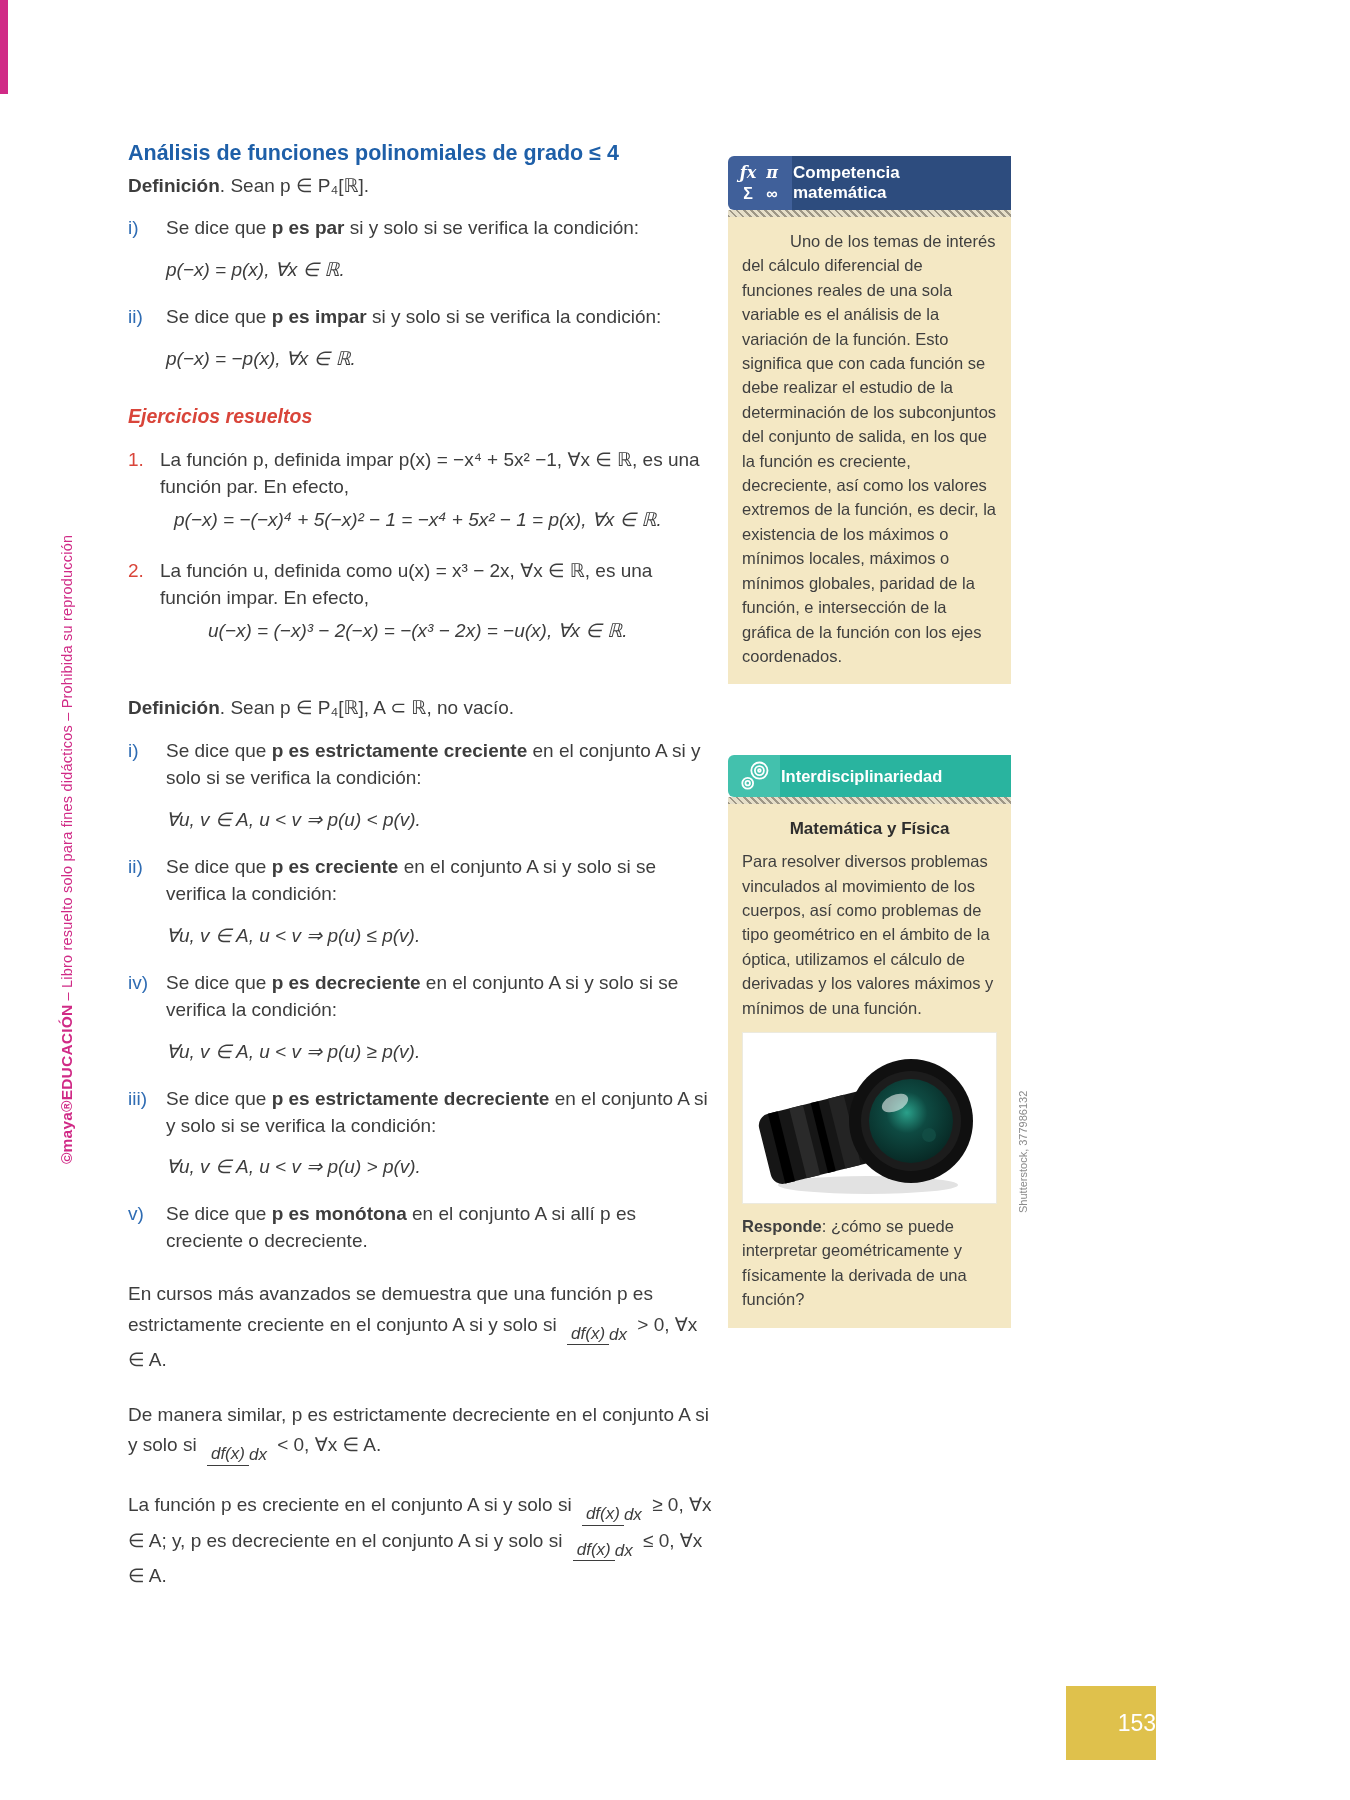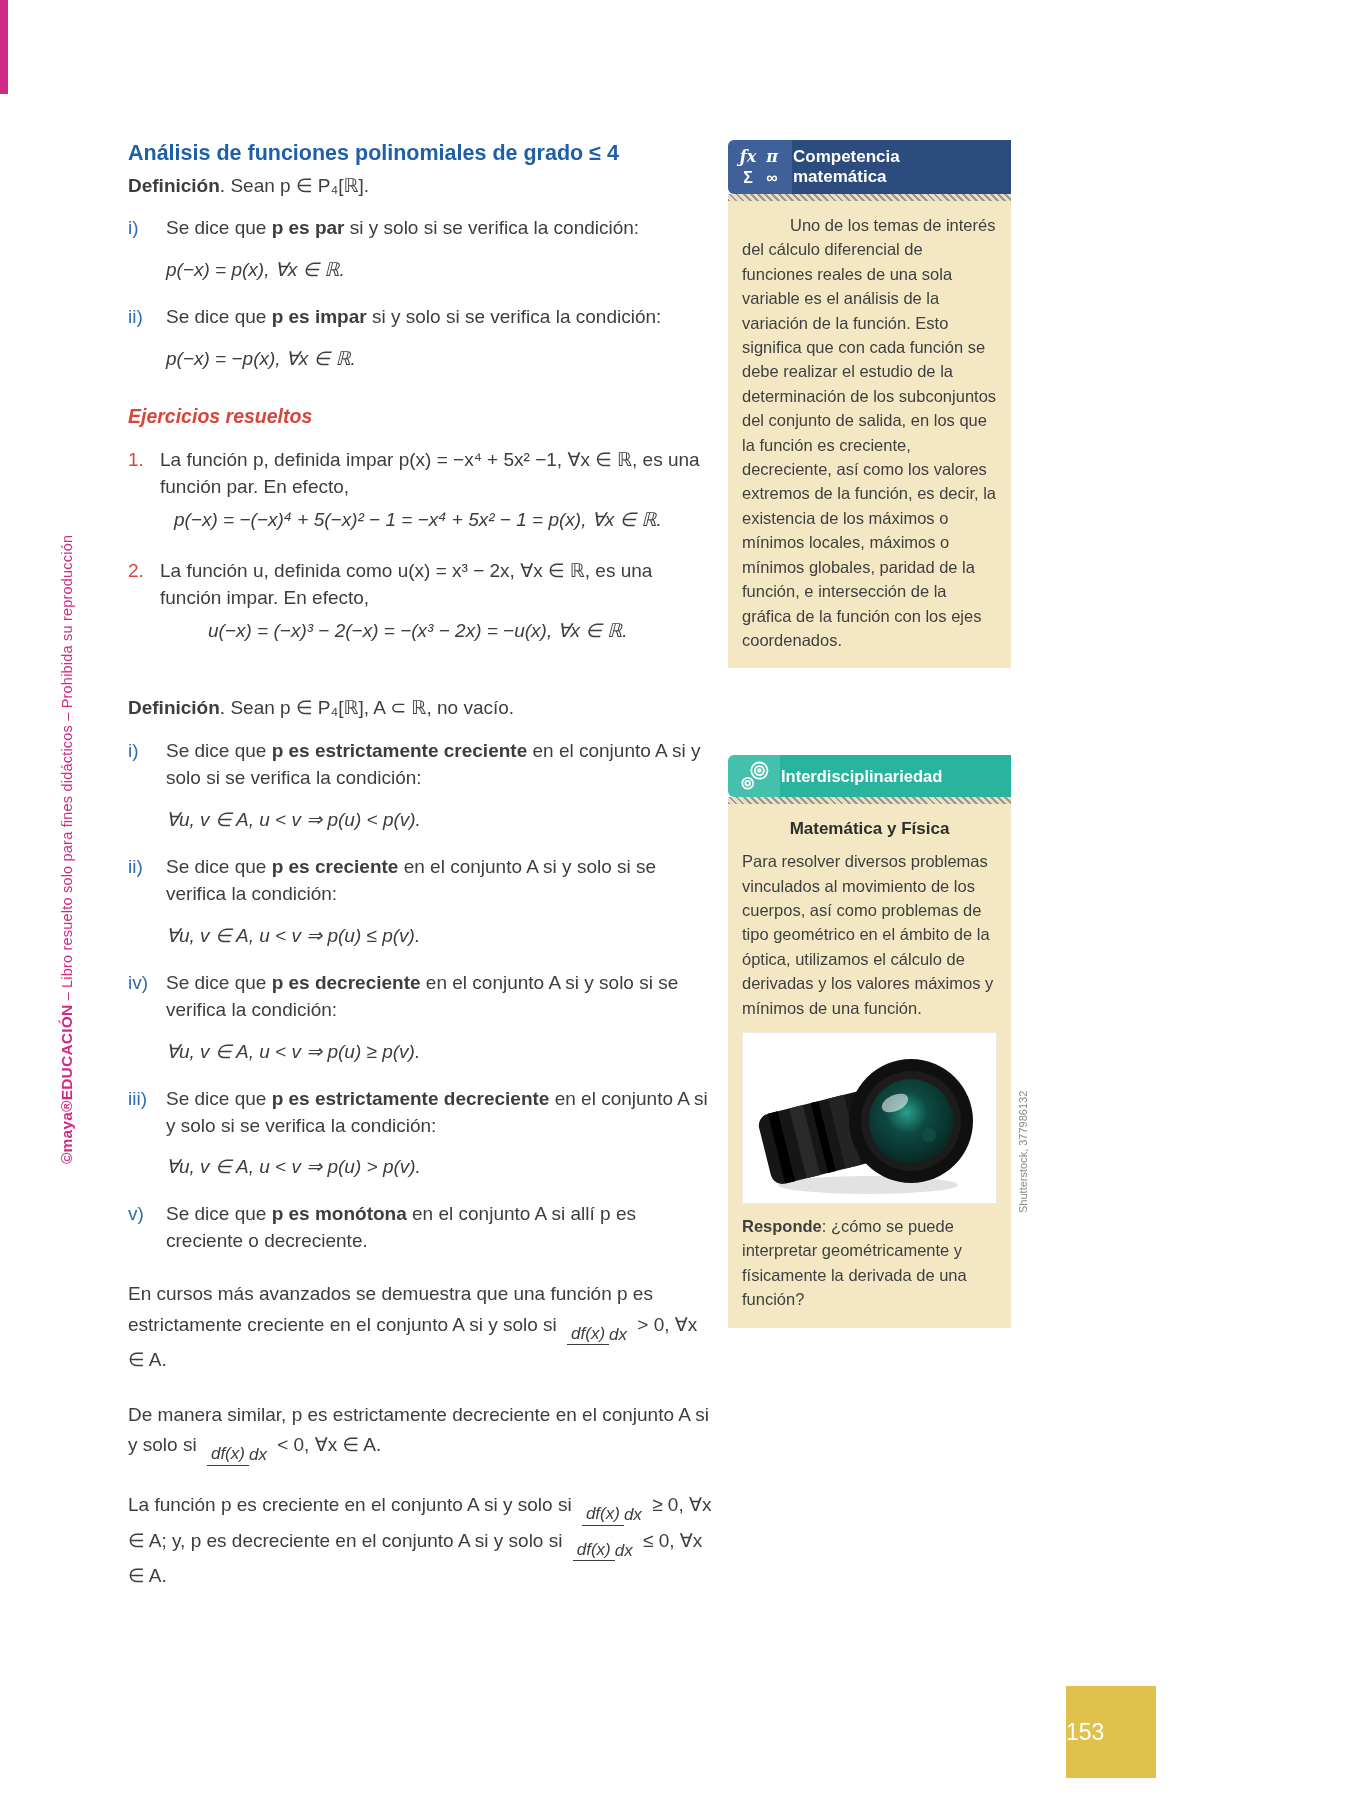--- a/index.html
+++ b/index.html
@@ -32,21 +32,21 @@
   .pl2 { padding-left:48px; }
   .ex-heading { color:#d9453a; font-style:italic; font-weight:bold; margin-top:26px; font-size:19.5px; }
   .closing { margin-top:24px; line-height:1.6; }
   .frac {
     display:inline-flex; flex-direction:row; align-items:center; vertical-align:-8px;
     font-style:italic; line-height:1.1; font-size:17px; margin:0 5px;
   }
   .frac .num { border-bottom:1.5px solid #3d3d3d; padding:0 4px 1px; }
   
   .box { position:absolute; left:728px; width:283px; }
-  #competencia { top:140px;border-radius:25px; }
+  #competencia { top:156px;border-radius:25px; }
   #interdis { top:755px; }
   .box-header { display:flex; align-items:stretch; }
   .icon-tile {
     flex:0 0 64px; background:#40609a; color:#fff; border-radius:6px 0 0 6px;
     display:grid; grid-template-columns:1fr 1fr; place-items:center; padding:5px 8px;
     font-size:16px; font-weight:bold;
   }
   .icon-tile .g { font-style:italic; font-family:"DejaVu Serif", serif; }
   .icon-tile.teal { flex:0 0 52px; background:#43c1ad; display:flex; align-items:center; justify-content:center; }
   .header-bar {
@@ -64,22 +64,22 @@
   .responde b { font-weight:bold; }
   .photo { background:#ffffff; border:1px solid #eceadf; margin:12px 0 4px; height:172px; position:relative; overflow:hidden; }
   .photo svg { width:100%; height:100%; display:block; }
   
   .credit {
     position:absolute; left:1017px; top:1213px; transform:rotate(-90deg); transform-origin:0 0;
     white-space:nowrap; font-size:11px; color:#8a8a8a;
   }
   
   .folio {
-    position:absolute; left:1066px; top:1686px; width:90px; height:92px; background:#dfc14c;
-    color:#fff; font-size:23px; display:flex; align-items:center; justify-content:flex-start;
+    position:absolute; left:1066px; top:1686px; width:90px; height:74px; background:#dfc14c;
+    color:#fff; font-size:23px; display:flex; align-items:center; justify-content:flex-end;
   }
 </style>
 </head>
 <body>
 
 <div class="corner-bar"></div>
 
 <div class="sidenote">
   <span class="brand">©maya®EDUCACIÓN</span><span> – Libro resuelto solo para fines didácticos – Prohibida su reproducción</span>
 </div>

